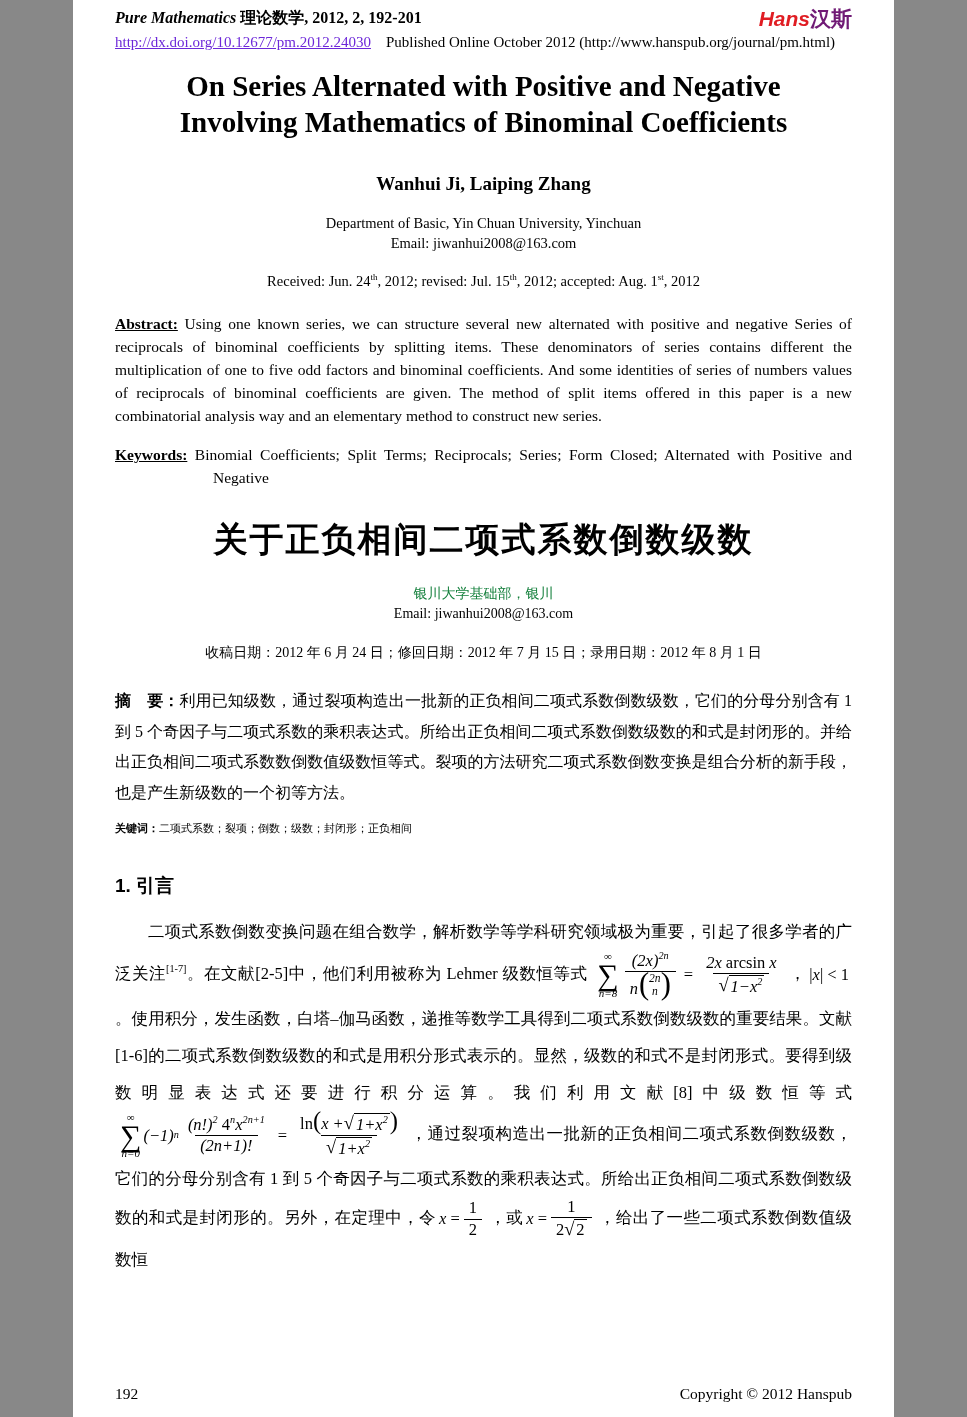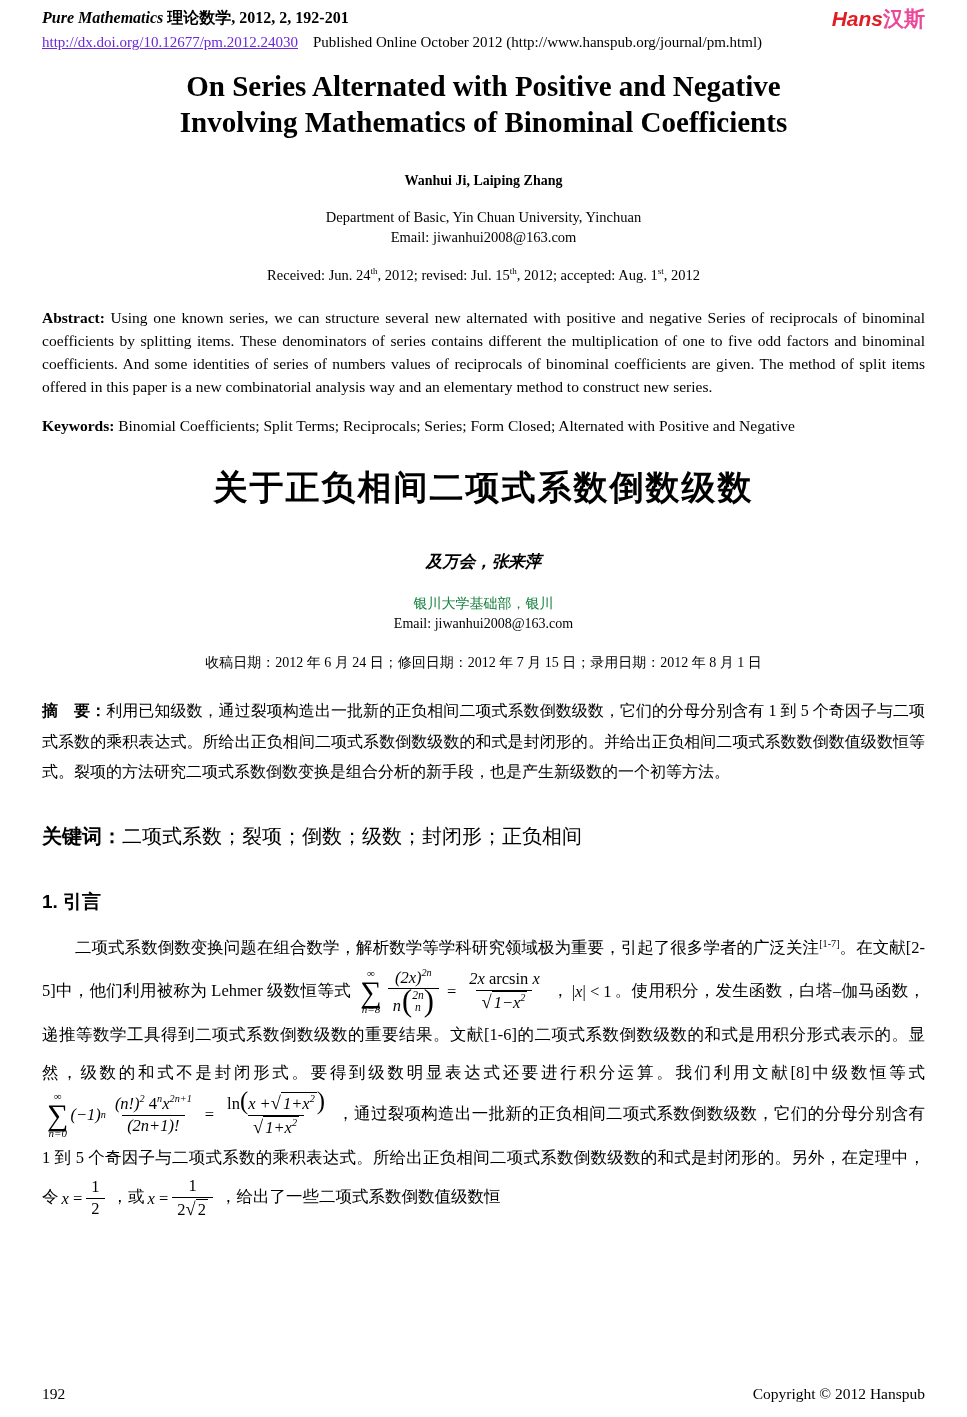--- a/index.html
+++ b/index.html
@@ -1,49 +1,49 @@
 <!DOCTYPE html>
 <html><head>
 <meta charset="utf-8">
 <style>
   html,body { margin:0; padding:0; background:#888; }
   .page {
-    width:967px; height:1417px; margin:0 auto; background:#ffffff; color:#000;
+    width:821px; height:1417px; margin:0 auto; background:#ffffff; color:#000;
     position:relative; box-sizing:border-box; padding:8px 42px 0 42px;
     font-family:"Liberation Serif","DejaVu Serif",serif;
   }
   
   .hdr-line1 { display:flex; justify-content:space-between; align-items:flex-start; font-size:16px; }
   .hdr-left { font-weight:bold; }
   .hdr-left .jtitle { font-style:italic; }
   .logo { font-family:"Liberation Sans","DejaVu Sans",sans-serif; font-weight:bold; font-size:21px; line-height:1; white-space:nowrap; }
   .logo .hans { color:#e01d23; font-style:italic; letter-spacing:0; }
-  .logo .hanscn { color:#ec4899; }
+  .logo .hanscn { color:#701a75; }
   .hdr-line2 { font-size:15px; margin-top:5px; }
   .doi-link { color:#6d28d9; text-decoration:underline; }
   
   .title { margin-top:18px; text-align:center; font-size:29px; font-weight:bold; line-height:1.24; }
-  .authors { margin-top:32px; text-align:center; font-size:14px; font-weight:bold; }
+  .authors { margin-top:32px; text-align:center; font-size:19px; font-weight:bold; }
   .affil { margin-top:20px; text-align:center; font-size:14.5px; }
   .email { margin-top:3px; text-align:center; font-size:14.5px; }
   .received { margin-top:20px; text-align:center; font-size:14.5px; }
   sup.small { font-size:0.62em; }
   
   .abstract { margin-top:22px; font-size:15.5px; line-height:1.49; text-align:justify; }
-  .lbl { font-weight:bold; }
+  .lbl { font-weight:bold;text-decoration:underline; }
   .keywords { margin-top:16px; font-size:15.5px; line-height:1.49; text-align:justify; padding-left:98px; text-indent:-98px; }
   
   .cn-title { margin-top:28px; text-align:center; font-size:34px; font-weight:bold; font-family:"Liberation Sans","DejaVu Sans",sans-serif; letter-spacing:2px; }
   .cn-authors { margin-top:40px; text-align:center; font-size:16.5px; font-weight:bold; font-style:italic; }
   .cn-affil { margin-top:22px; text-align:center; font-size:14px; color:#15803d; }
   .cn-email { margin-top:3px; text-align:center; font-size:14px; }
   .cn-dates { margin-top:22px; text-align:center; font-size:14px; }
   .cn-abstract { margin-top:24px; font-size:16px; line-height:1.9; text-align:justify; }
   .cn-lbl { font-weight:bold; font-family:"Liberation Sans","DejaVu Sans",sans-serif; }
-  .cn-keywords { margin-top:30px; font-size:20px; line-height:1.9; }
+  .cn-keywords { margin-top:10px; font-size:11px; line-height:1.9; }
   
   .sec-heading { margin-top:34px; font-size:19px; font-weight:bold; font-family:"Liberation Sans","DejaVu Sans",sans-serif; }
   .intro { margin-top:14px; font-size:16.5px; line-height:2.25; text-align:justify; text-indent:2em; }
   .refsup { font-size:0.62em; vertical-align:super; }
   
   .formula { display:inline-flex; align-items:center; vertical-align:middle; margin:0 3px; text-indent:0; line-height:1.2; white-space:nowrap; }
   .it { font-style:italic; }
   .rm { font-style:normal; }
   sup.msup { font-size:0.62em; font-style:italic; }
   .bigop { display:inline-flex; flex-direction:column; align-items:center; line-height:1; margin:0 2px; }
@@ -96,21 +96,20 @@
 
   <div class="abstract">
     <span class="lbl">Abstract:</span><span> Using one known series, we can structure several new alternated with positive and negative Series of reciprocals of binominal coefficients by splitting items. These denominators of series contains different the multiplication of one to five odd factors and binominal coefficients. And some identities of series of numbers values of reciprocals of binominal coefficients are given. The method of split items offered in this paper is a new combinatorial analysis way and an elementary method to construct new series.</span>
   </div>
 
   <div class="keywords">
     <span class="lbl">Keywords:</span><span> Binomial Coefficients; Split Terms; Reciprocals; Series; Form Closed; Alternated with Positive and Negative</span>
   </div>
 
   <div class="cn-title">关于正负相间二项式系数倒数级数</div>
-  <div class="cn-authors">及万会，张来萍</div>
   <div class="cn-affil">银川大学基础部，银川</div>
   <div class="cn-email">Email: jiwanhui2008@163.com</div>
   <div class="cn-dates">收稿日期：2012 年 6 月 24 日；修回日期：2012 年 7 月 15 日；录用日期：2012 年 8 月 1 日</div>
 
   <div class="cn-abstract">
     <span class="cn-lbl">摘　要：</span><span>利用已知级数，通过裂项构造出一批新的正负相间二项式系数倒数级数，它们的分母分别含有 1 到 5 个奇因子与二项式系数的乘积表达式。所给出正负相间二项式系数倒数级数的和式是封闭形的。并给出正负相间二项式系数数倒数值级数恒等式。裂项的方法研究二项式系数倒数变换是组合分析的新手段，也是产生新级数的一个初等方法。</span>
   </div>
 
   <div class="cn-keywords">
     <span class="cn-lbl">关键词：</span><span>二项式系数；裂项；倒数；级数；封闭形；正负相间</span>

